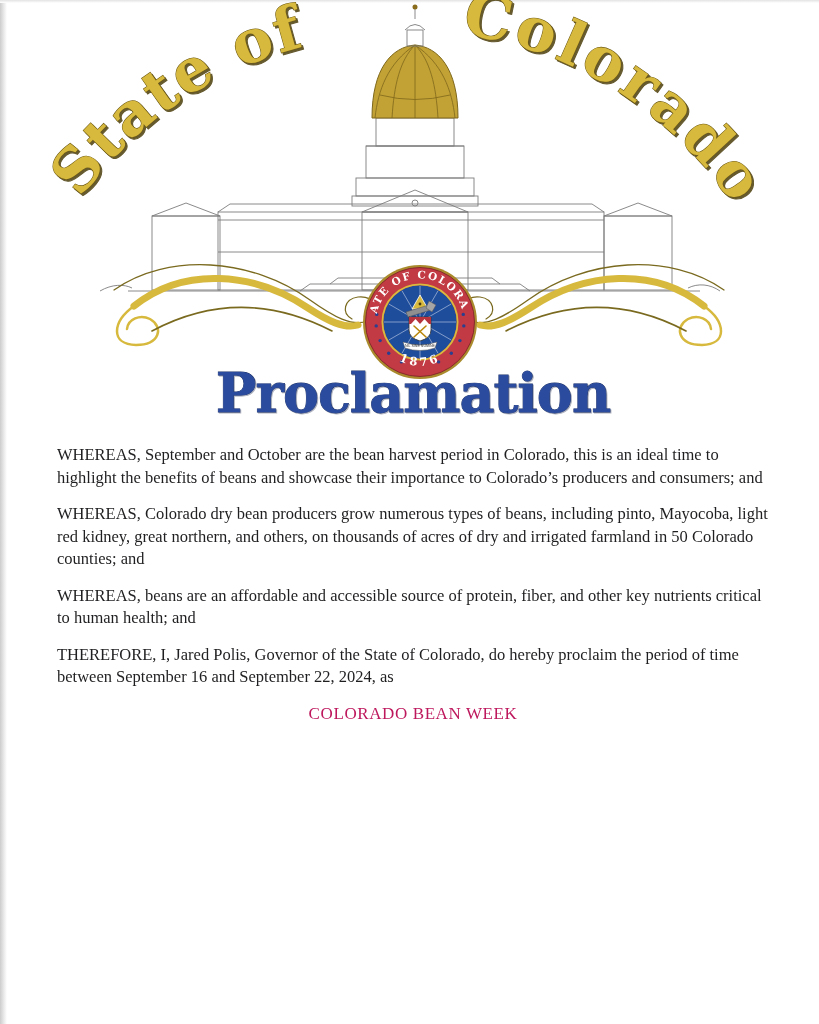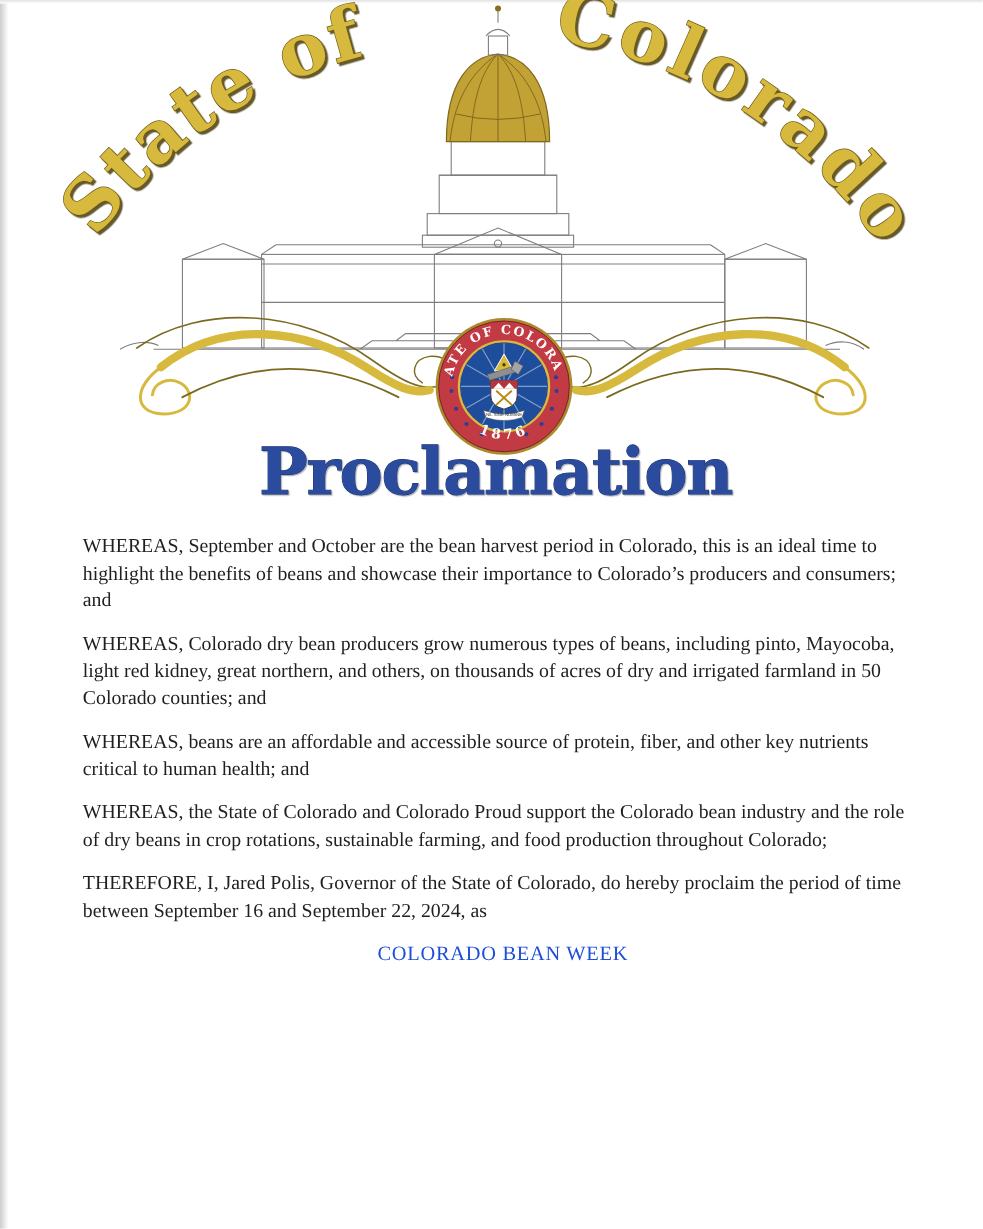--- a/index.html
+++ b/index.html
@@ -17,24 +17,24 @@
     background:linear-gradient(180deg,#e3e3e3,#ffffff);
   }
   .header-art{
     position:absolute;left:0;top:0;width:819px;height:445px;
   }
   .doc-body{
     position:absolute;left:57px;top:444px;width:712px;
     color:#1f1f21;font-size:16.5px;line-height:22.5px;
     text-rendering:optimizeLegibility;
   }
-  .doc-body p{margin:0 0 14px 12px;}
+  .doc-body p{margin:0 0 14px 0;}
   .headline{
     text-align:center;margin-top:8px;font-size:17px;letter-spacing:0.6px;
-    color:#1d4ed8;
+    color:#be185d;
   }
   .arch-text{
     font-family:"DejaVu Serif", serif;font-weight:bold;
     fill:#d7b93e;stroke:#6e5a12;stroke-width:1.1px;paint-order:stroke;
     filter:drop-shadow(2px 2.5px 0 rgba(74,60,9,0.85));
   }
   .title-text{
     font-family:"DejaVu Serif", serif;font-weight:bold;
     fill:#2b4b9e;stroke:#1a3067;stroke-width:0.8px;paint-order:stroke;
     filter:drop-shadow(1px 1.5px 0 rgba(20,32,70,0.35));
@@ -167,16 +167,15 @@
     <text x="0" y="25" text-anchor="middle" font-size="3.6" font-family="Liberation Sans, sans-serif" fill="#333333">NIL SINE NUMINE</text>
   </g>
 
   <text class="title-text" x="413" y="412" font-size="54" text-anchor="middle" letter-spacing="-1">Proclamation</text>
 </svg>
 
 <div class="doc-body">
   <p>WHEREAS, September and October are the bean harvest period in Colorado, this is an ideal time to highlight the benefits of beans and showcase their importance to Colorado’s producers and consumers; and</p>
   <p>WHEREAS, Colorado dry bean producers grow numerous types of beans, including pinto, Mayocoba, light red kidney, great northern, and others, on thousands of acres of dry and irrigated farmland in 50 Colorado counties; and</p>
   <p>WHEREAS, beans are an affordable and accessible source of protein, fiber, and other key nutrients critical to human health; and</p>
-  <p>WHEREAS, the State of Colorado and Colorado Proud support the Colorado bean industry and the role of dry beans in crop rotations, sustainable farming, and food production throughout Colorado;</p>
   <p>THEREFORE, I, Jared Polis, Governor of the State of Colorado, do hereby proclaim the period of time between September 16 and September 22, 2024, as</p>
   <p class="headline">COLORADO BEAN WEEK</p>
 </div>
 
 </body></html>

